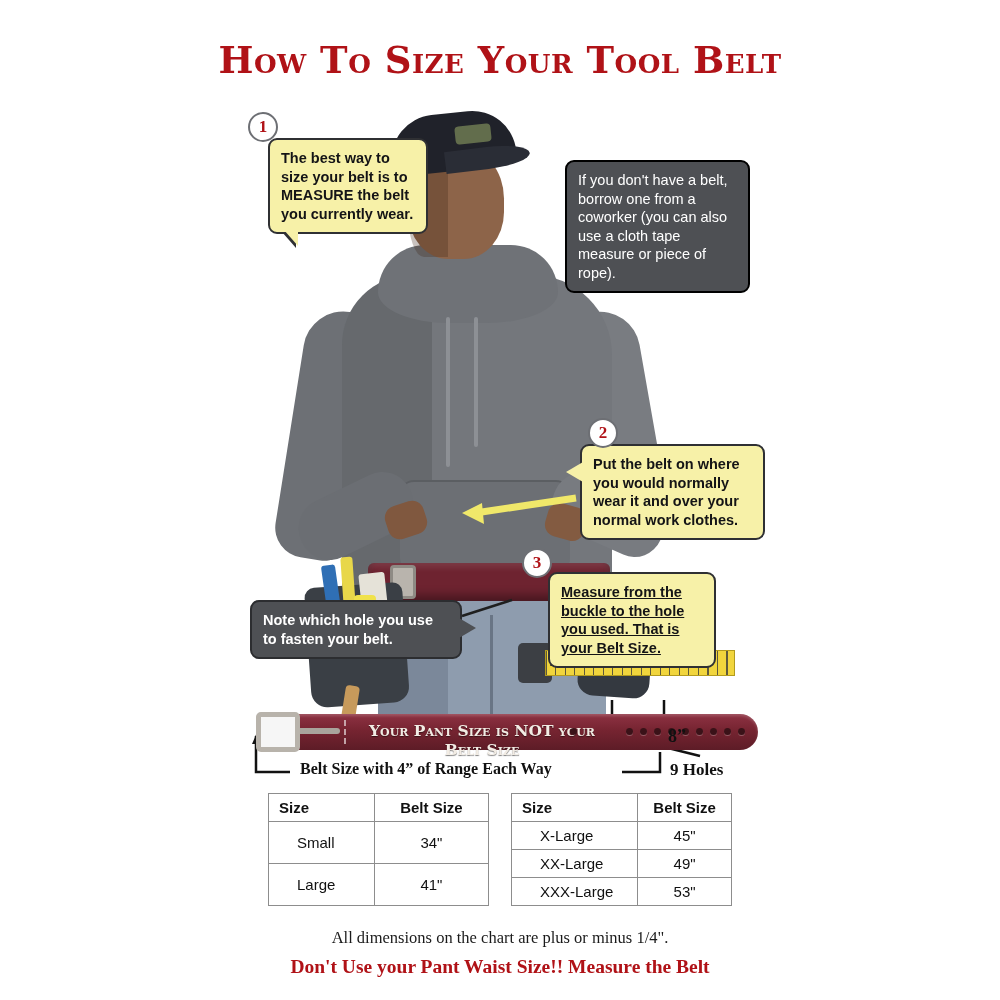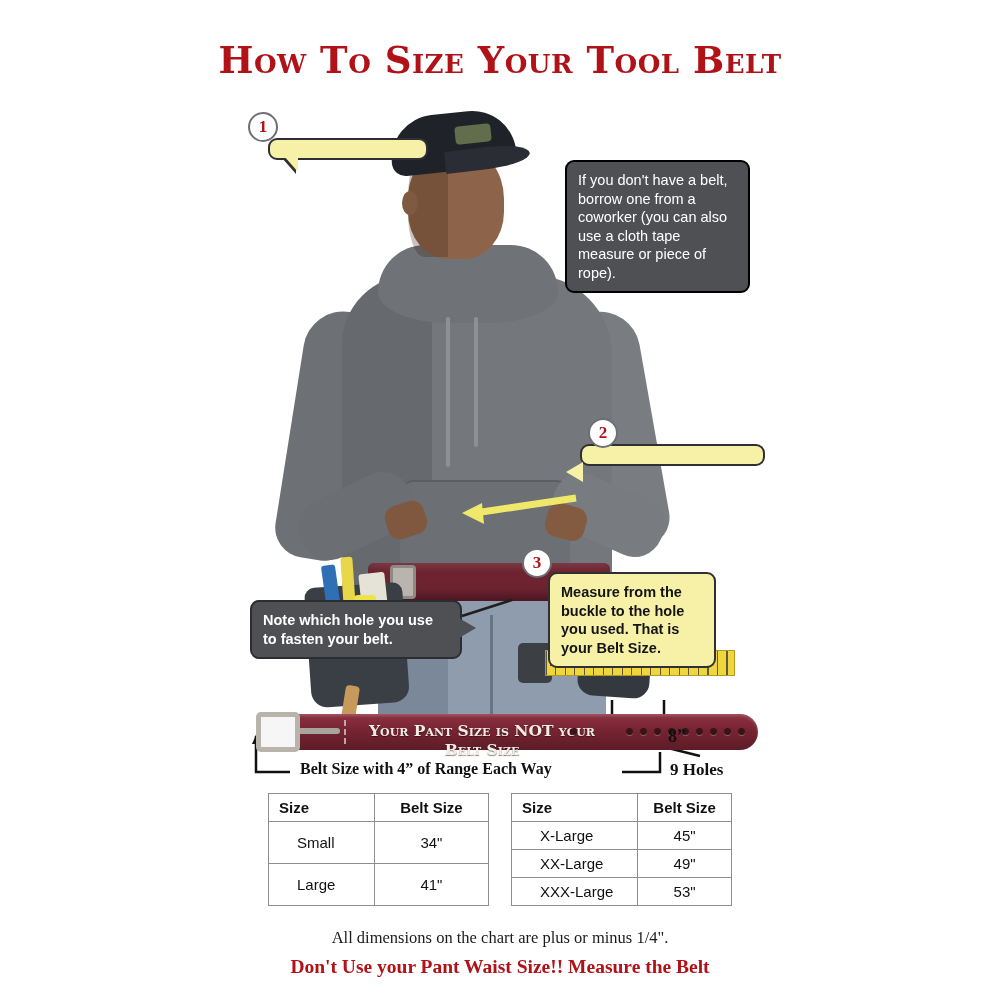--- a/index.html
+++ b/index.html
@@ -258,21 +258,21 @@
   }
   .bubble.darklab {
     background: #4e5054;
     border: 2px solid #2c2d30;
     color: #ffffff;
     font-weight: bold;
   }
   #b1 { left: 268px; top: 138px; width: 160px; }
   #b2 { left: 565px; top: 160px; width: 185px; }
   #b3 { left: 580px; top: 444px; width: 185px; }
-  #b4 { left: 548px; top: 572px; width: 168px; }
+  #b4 { left: 548px; top: 572px; width: 168px; text-decoration: underline; }
   #b5 { left: 250px; top: 600px; width: 212px; }
 
   .bubble .tail {
     position: absolute;
     width: 0; height: 0;
   }
   #b1 .tail { left: 14px; bottom: -14px; border-left: 14px solid transparent; border-right: 0 solid transparent; border-top: 16px solid #f7f1a8; filter: drop-shadow(-2px 2px 0 #2f3033); }
   #b3 .tail { left: -16px; top: 16px; border-top: 10px solid transparent; border-bottom: 10px solid transparent; border-right: 17px solid #f7f1a8; }
   #b5 .tail { right: -16px; top: 16px; border-top: 10px solid transparent; border-bottom: 10px solid transparent; border-left: 17px solid #4e5054; }
 
@@ -472,28 +472,30 @@
     <path d="M622 772 L660 772 L660 752" stroke="#111" stroke-width="2.5" fill="none"></path>
 
     <path d="M668 748 L700 756" stroke="#111" stroke-width="2.5" fill="none"></path>
   </svg>
 
   <div class="num" id="n1">1</div>
   <div class="num" id="n2">2</div>
   <div class="num" id="n3">3</div>
 
   <div class="bubble yellow" id="b1">
+    <span>The best way to size your belt is to MEASURE the belt you currently wear.</span>
     <span class="tail"></span>
   </div>
 
   <div class="bubble dark" id="b2">
     <span>If you don't have a belt, borrow one from a coworker (you can also use a cloth tape measure or piece of rope).</span>
   </div>
 
   <div class="bubble yellow" id="b3">
+    <span>Put the belt on where you would normally wear it and over your normal work clothes.</span>
     <span class="tail"></span>
   </div>
 
   <div class="bubble yellow" id="b4">
     <span>Measure from the buckle to the hole you used. That is your Belt Size.</span>
   </div>
 
   <div class="bubble darklab" id="b5">
     <span>Note which hole you use to fasten your belt.</span>
     <span class="tail"></span>

